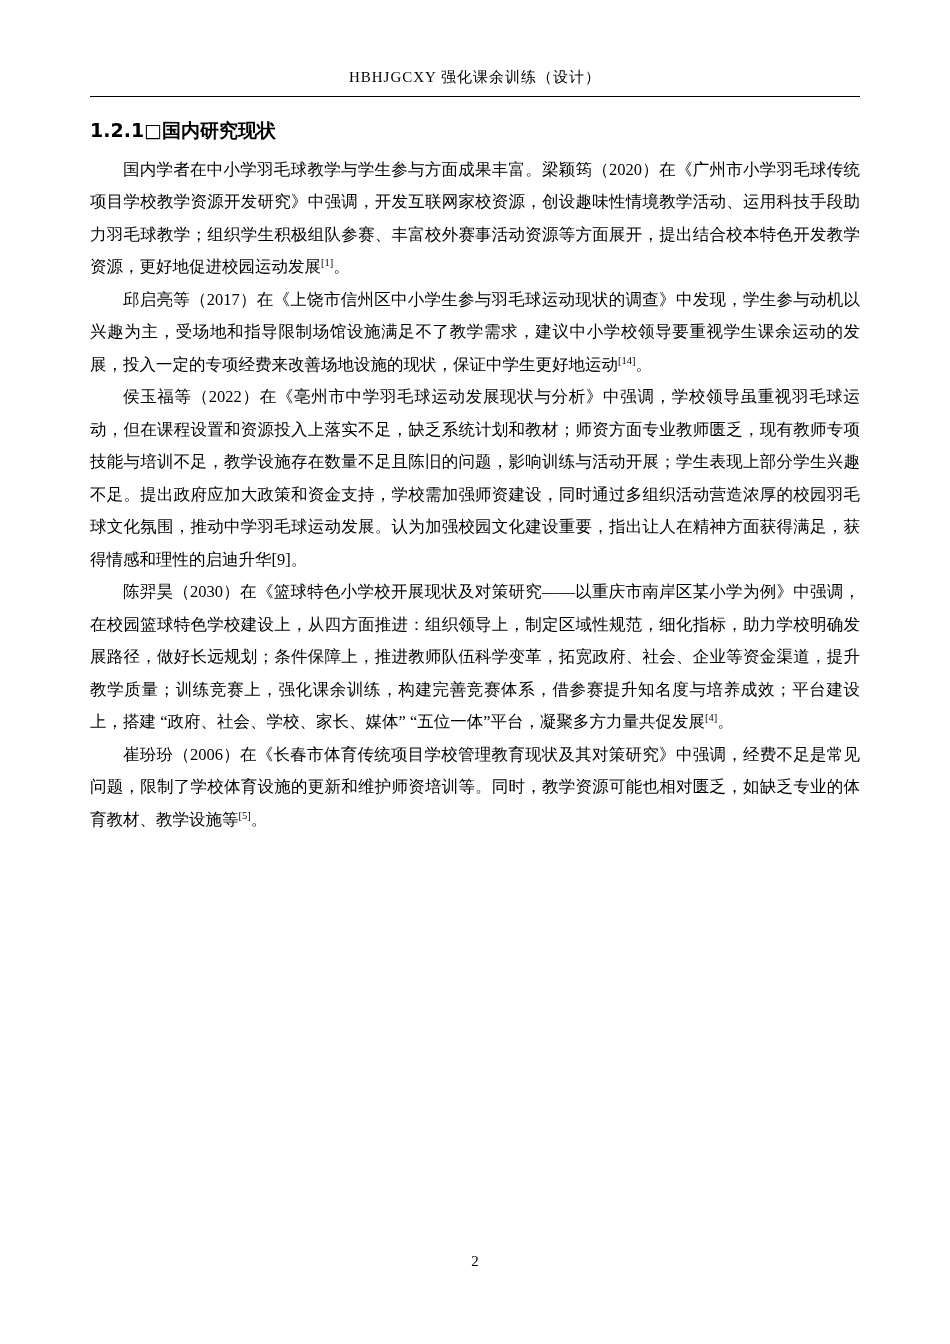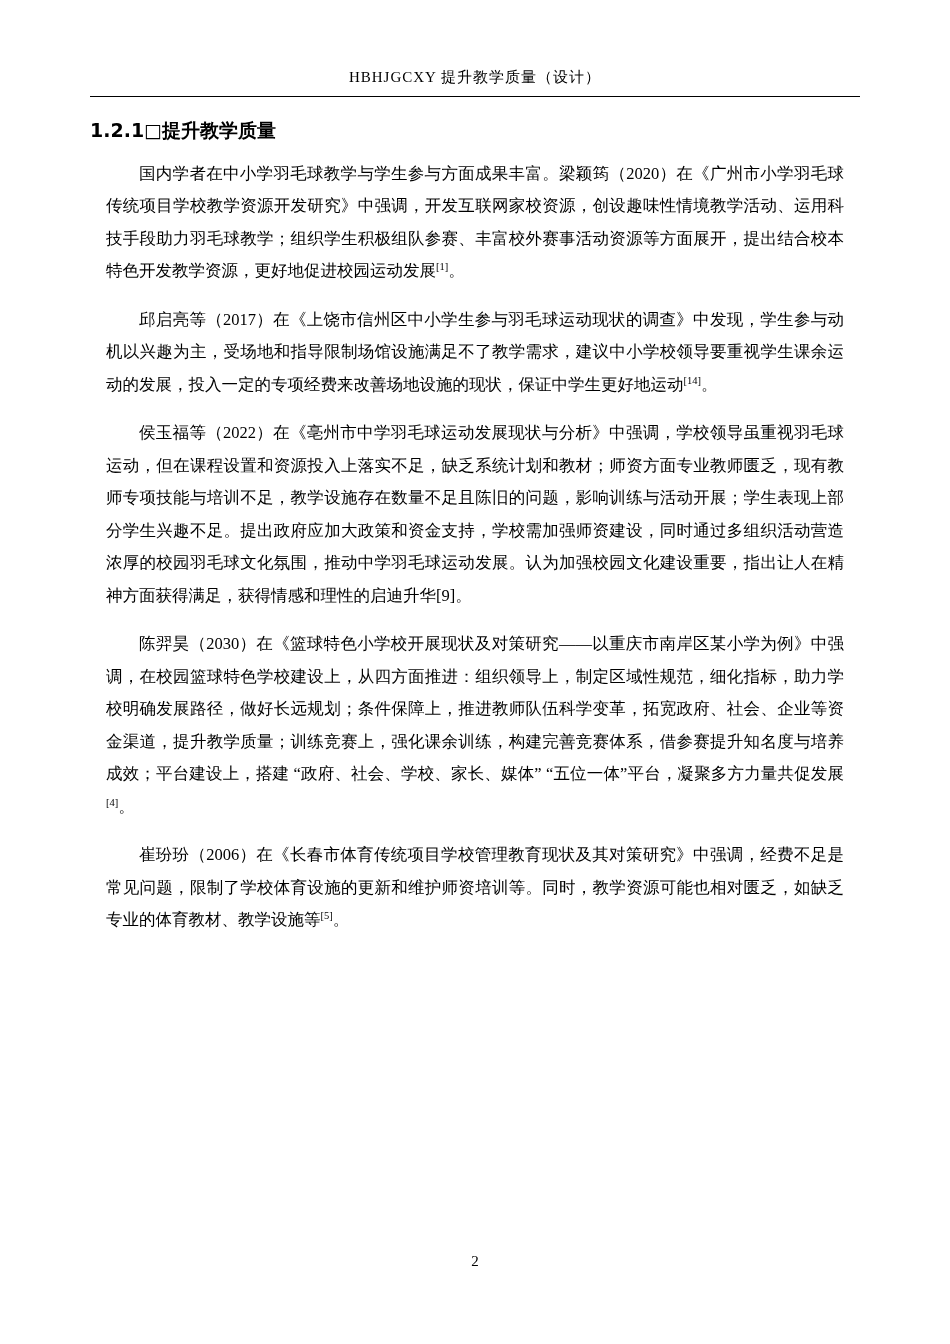--- a/index.html
+++ b/index.html
@@ -29,21 +29,21 @@
     width: 100%;
   }
   h1.section-heading {
     font-family: "DejaVu Sans", "Liberation Sans", sans-serif;
     font-size: 19px;
     font-weight: bold;
     margin: 22px 0 12px 0;
     line-height: 1.2;
   }
   .para {
-    margin: 16px;
+    margin: 0;
     text-indent: 2em;
     font-size: 16.5px;
     line-height: 32.5px;
     text-align: justify;
     word-break: break-all;
   }
   .para sup {
     font-size: 10.5px;
     line-height: 0;
     vertical-align: super;
@@ -55,26 +55,26 @@
     width: 100%;
     text-align: center;
     font-size: 15px;
   }
 </style>
 </head>
 <body>
 
 <div class="page">
   <header>
-    <div class="header-title">HBHJGCXY 提升教学质量（设计）</div>
+    <div class="header-title">HBHJGCXY 强化课余训练（设计）</div>
     <div class="header-rule"></div>
   </header>
 
   <main>
-    <h1 class="section-heading">1.2.1□提升教学质量</h1>
+    <h1 class="section-heading">1.2.1□国内研究现状</h1>
     <div id="paragraphs">
         <p class="para"><span>国内学者在中小学羽毛球教学与学生参与方面成果丰富。梁颖筠（2020）在《广州市小学羽毛球传统项目学校教学资源开发研究》中强调，开发互联网家校资源，创设趣味性情境教学活动、运用科技手段助力羽毛球教学；组织学生积极组队参赛、丰富校外赛事活动资源等方面展开，提出结合校本特色开发教学资源，更好地促进校园运动发展</span><sup>[1]</sup><span>。</span></p>
         <p class="para"><span>邱启亮等（2017）在《上饶市信州区中小学生参与羽毛球运动现状的调查》中发现，学生参与动机以兴趣为主，受场地和指导限制场馆设施满足不了教学需求，建议中小学校领导要重视学生课余运动的发展，投入一定的专项经费来改善场地设施的现状，保证中学生更好地运动</span><sup>[14]</sup><span>。</span></p>
         <p class="para"><span>侯玉福等（2022）在《亳州市中学羽毛球运动发展现状与分析》中强调，学校领导虽重视羽毛球运动，但在课程设置和资源投入上落实不足，缺乏系统计划和教材；师资方面专业教师匮乏，现有教师专项技能与培训不足，教学设施存在数量不足且陈旧的问题，影响训练与活动开展；学生表现上部分学生兴趣不足。提出政府应加大政策和资金支持，学校需加强师资建设，同时通过多组织活动营造浓厚的校园羽毛球文化氛围，推动中学羽毛球运动发展。认为加强校园文化建设重要，指出让人在精神方面获得满足，获得情感和理性的启迪升华[9]。</span></p>
         <p class="para"><span>陈羿昊（2030）在《篮球特色小学校开展现状及对策研究——以重庆市南岸区某小学为例》中强调，在校园篮球特色学校建设上，从四方面推进：组织领导上，制定区域性规范，细化指标，助力学校明确发展路径，做好长远规划；条件保障上，推进教师队伍科学变革，拓宽政府、社会、企业等资金渠道，提升教学质量；训练竞赛上，强化课余训练，构建完善竞赛体系，借参赛提升知名度与培养成效；平台建设上，搭建 “政府、社会、学校、家长、媒体” “五位一体”平台，凝聚多方力量共促发展</span><sup>[4]</sup><span>。</span></p>
         <p class="para"><span>崔玢玢（2006）在《长春市体育传统项目学校管理教育现状及其对策研究》中强调，经费不足是常见问题，限制了学校体育设施的更新和维护师资培训等。同时，教学资源可能也相对匮乏，如缺乏专业的体育教材、教学设施等</span><sup>[5]</sup><span>。</span></p>
       </div>
   </main>
 
   <footer class="page-footer">

